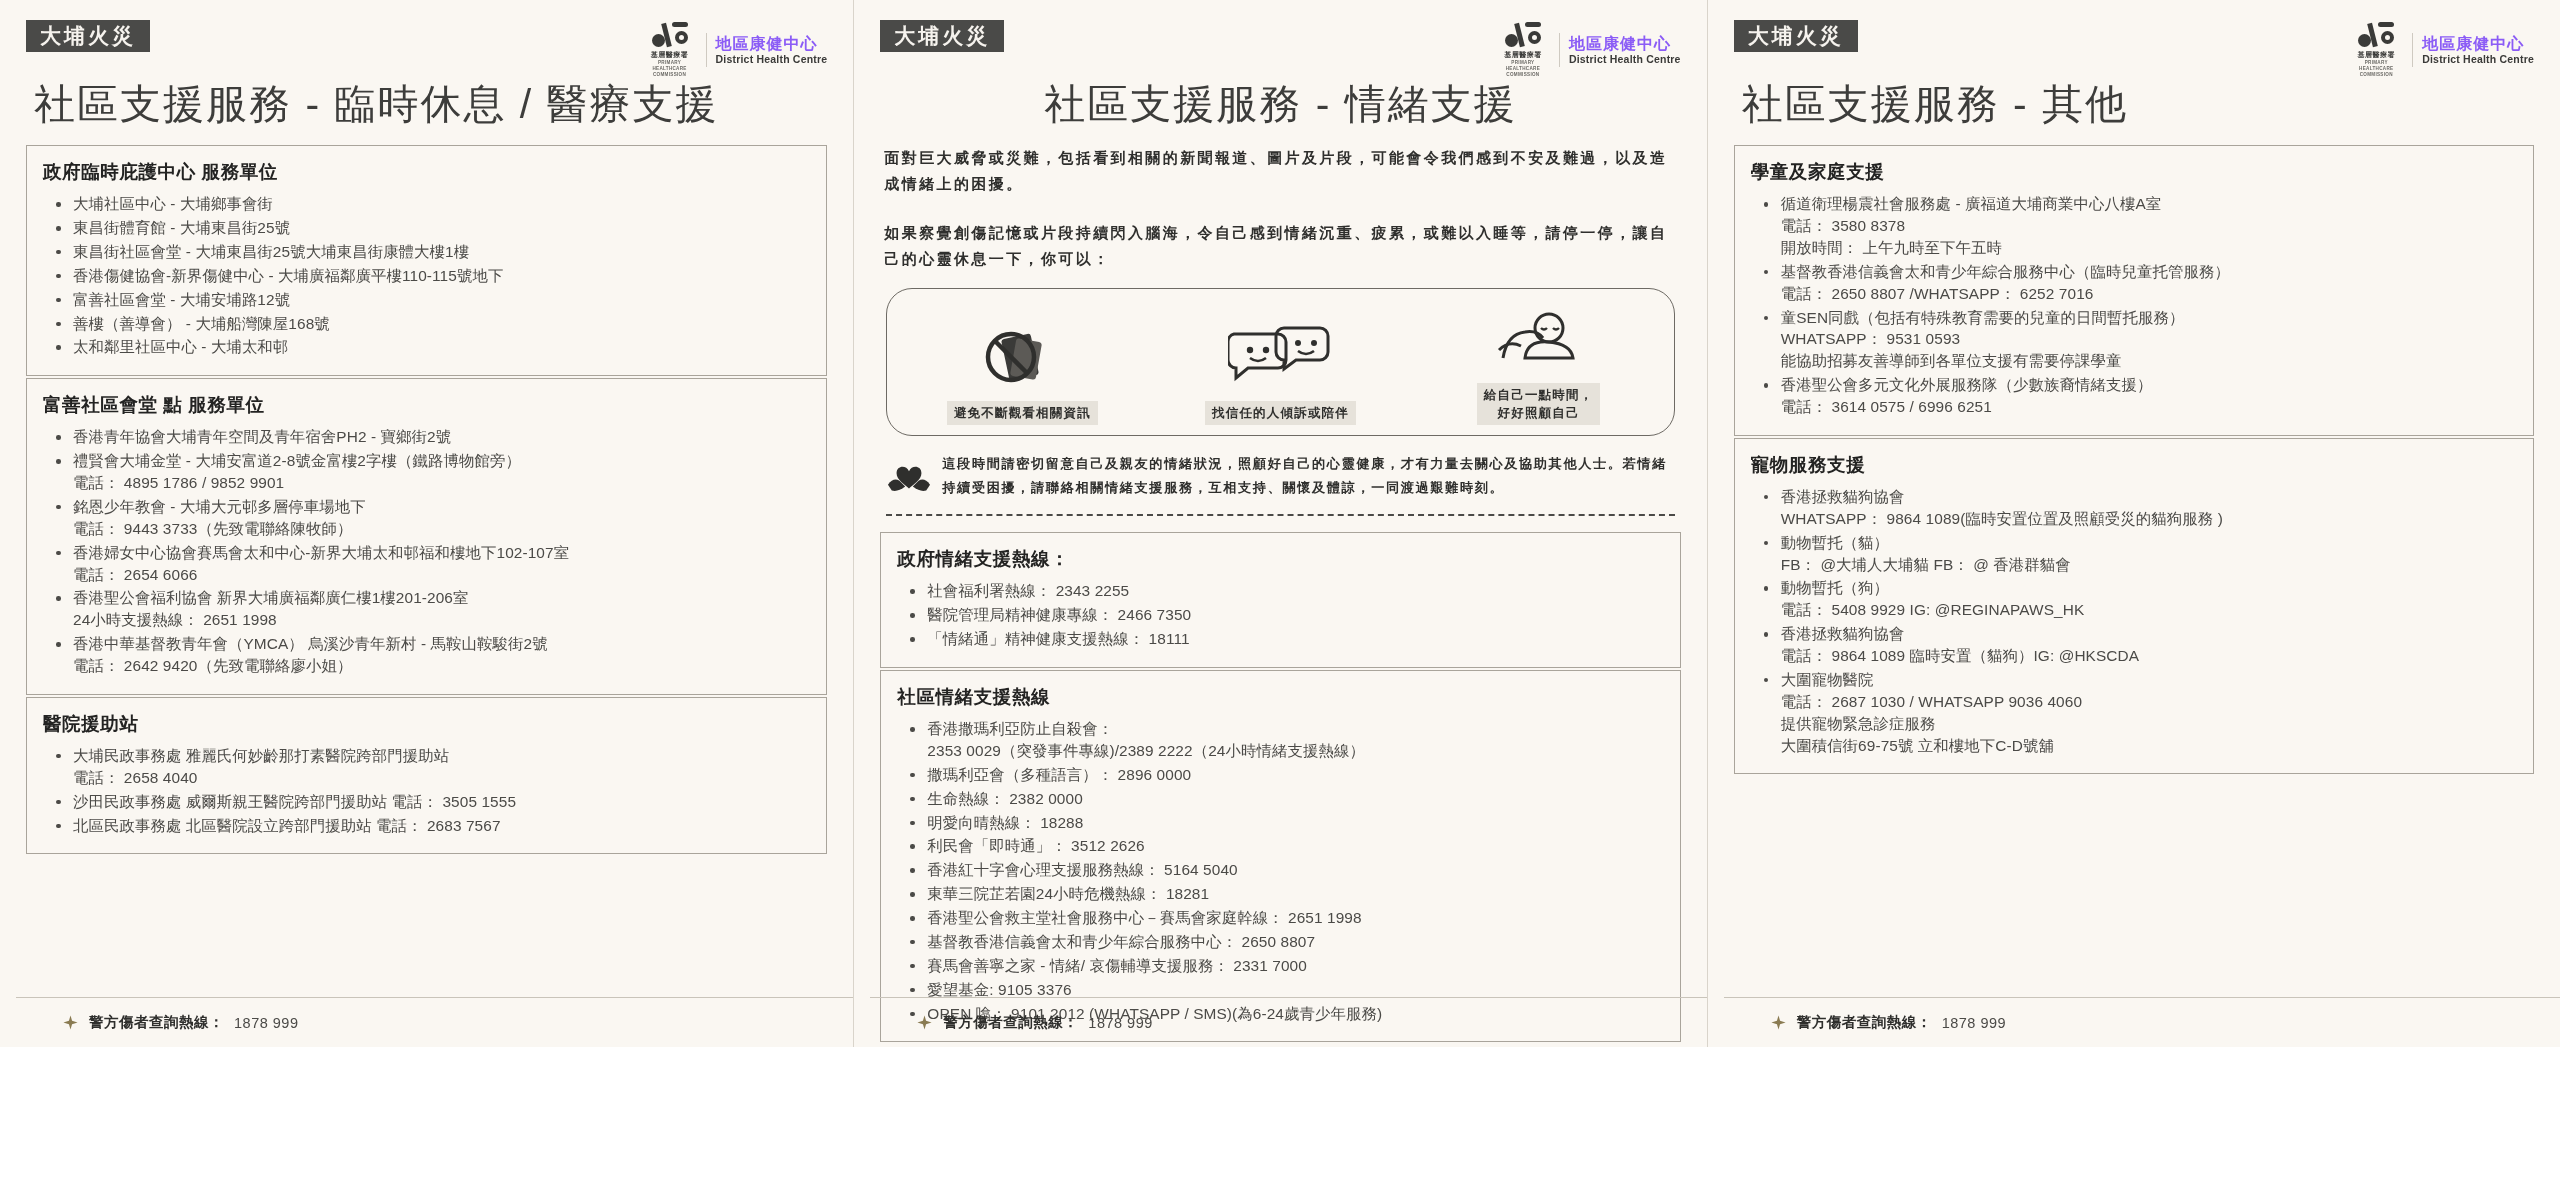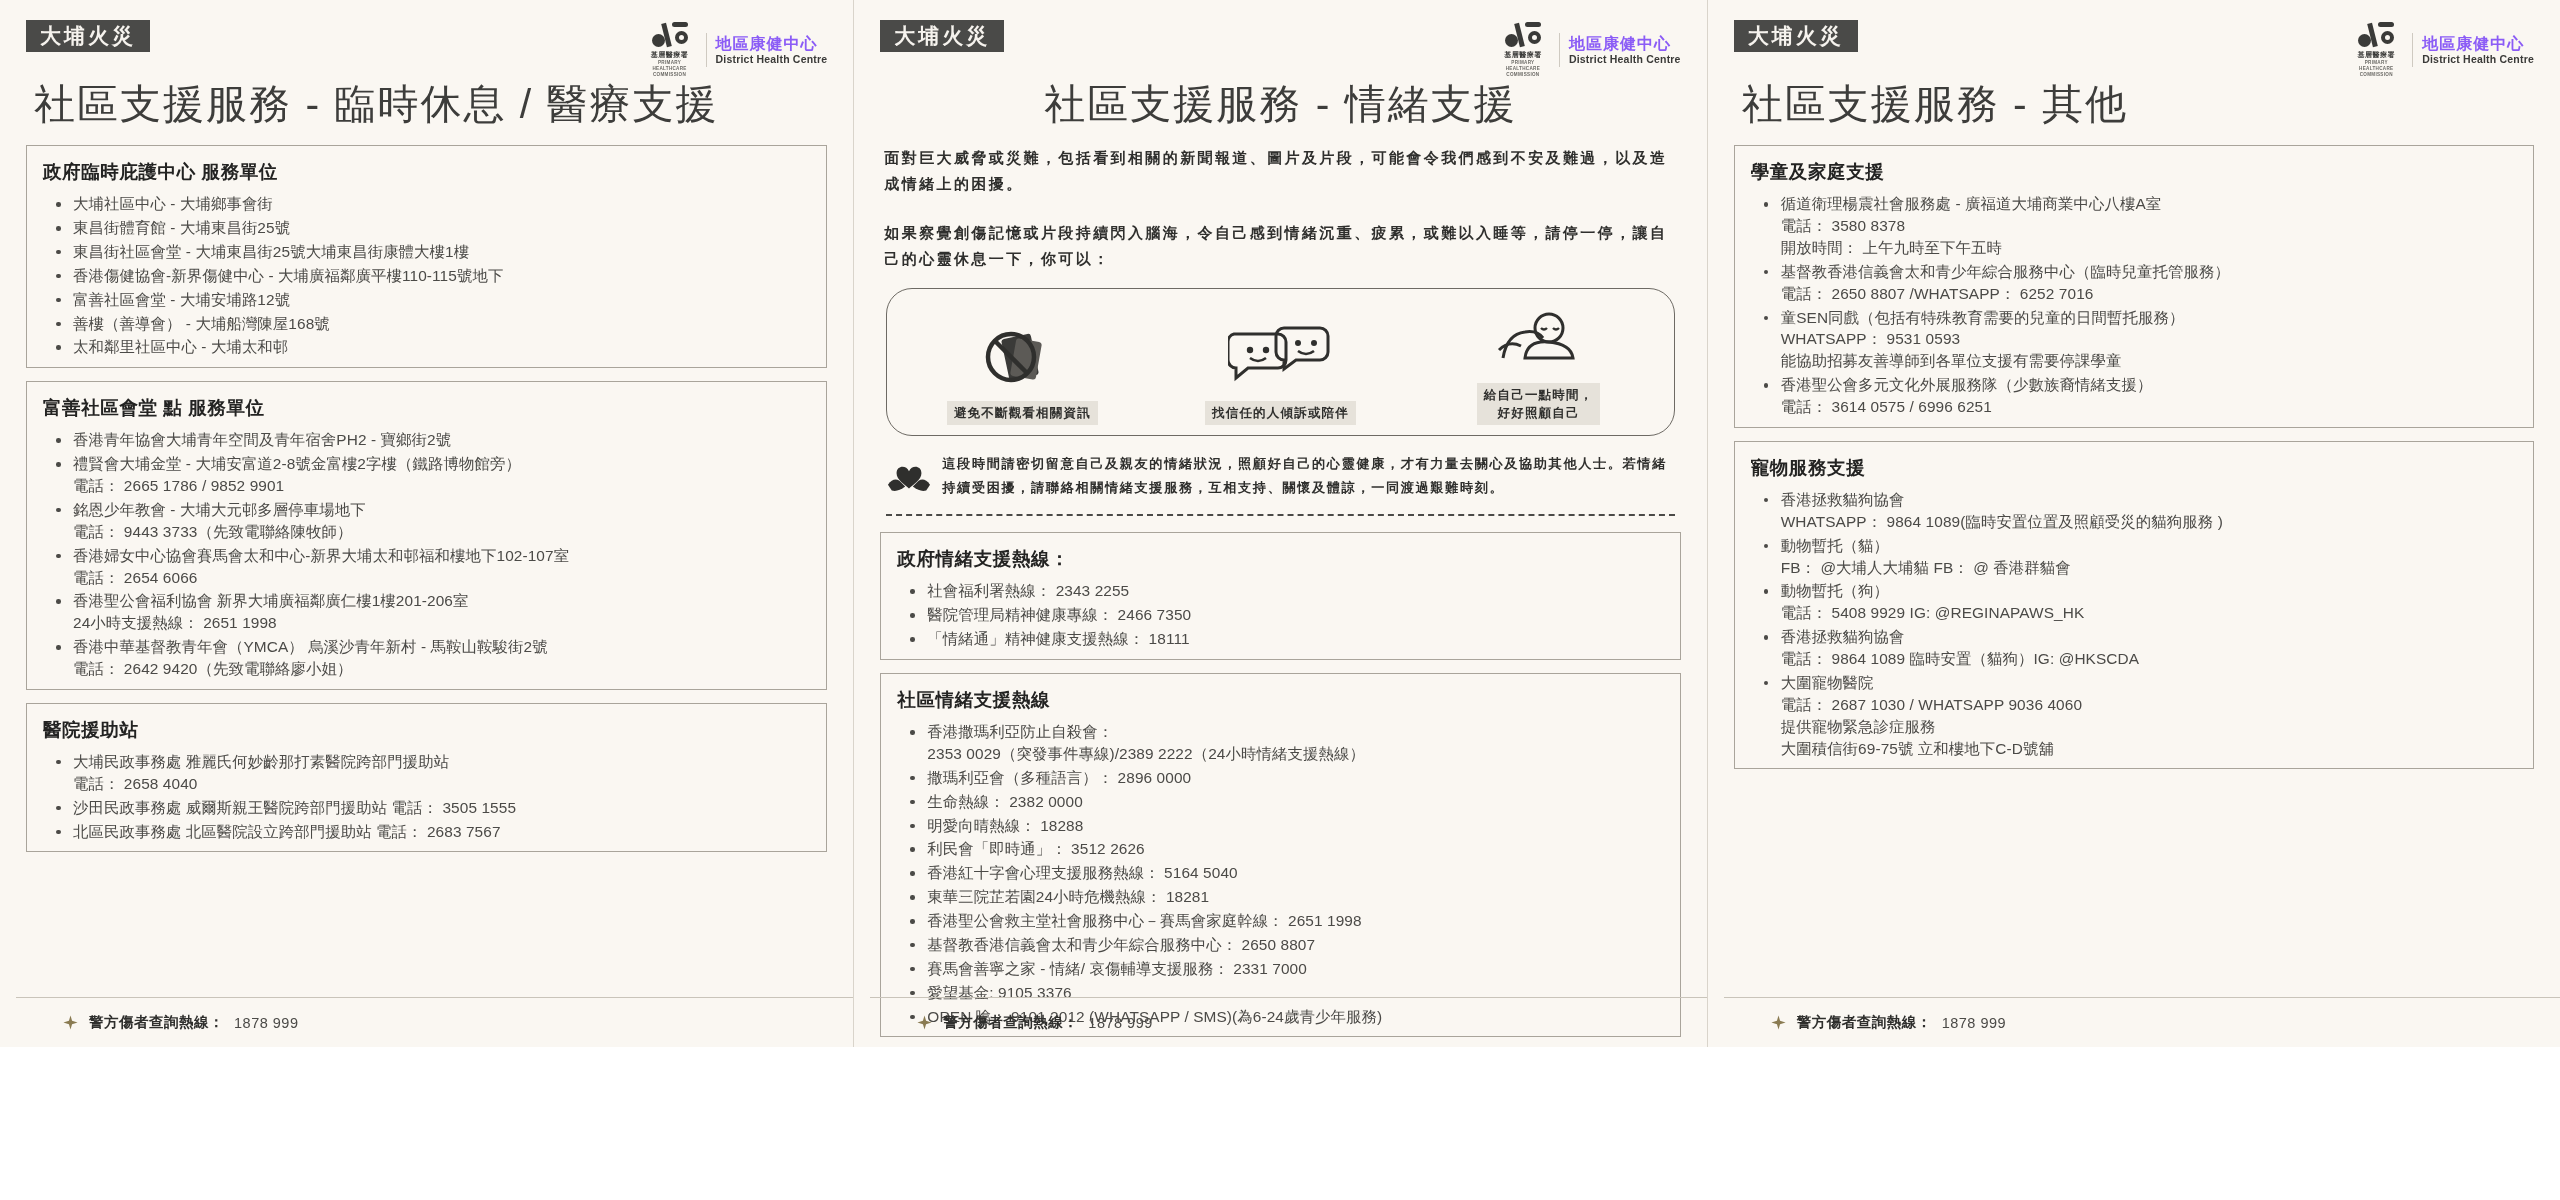--- a/index.html
+++ b/index.html
@@ -47,21 +47,21 @@
   .ptitle {
     font-size: 41px; font-weight: 400; color: #3d3d3b;
     letter-spacing: 2px; line-height: 1.2;
     margin: 14px 0 16px 8px;
   }
   .ptitle.center { text-align: center; margin-left: 0; }
 
   
   .box {
     border: 1px solid #a9a49b; background: #faf7f2;
-    padding: 13px 16px 7px 16px; margin-bottom: 13px;
+    padding: 13px 16px 15px 16px; margin-bottom: 2px;
   }
   .box-h {
     font-size: 18.5px; font-weight: 700; color: #232322;
     letter-spacing: .6px; margin-bottom: 9px;
   }
   ul.items { list-style: none; }
   ul.items > li {
     position: relative; padding-left: 30px; margin-bottom: 2px;
     font-size: 15.4px; line-height: 1.42; color: #4b4a47; letter-spacing: .1px;
   }
@@ -153,21 +153,21 @@
         <li><span>富善社區會堂 - 大埔安埔路12號</span></li>
         <li><span>善樓（善導會） - 大埔船灣陳屋168號</span></li>
         <li><span>太和鄰里社區中心 - 大埔太和邨</span></li>
       </ul>
     </div>
 
     <div class="box">
       <div class="box-h">富善社區會堂 點  服務單位</div>
       <ul class="items">
         <li><span>香港青年協會大埔青年空間及青年宿舍PH2 - 寶鄉街2號</span></li>
-        <li><span>禮賢會大埔金堂 - 大埔安富道2-8號金富樓2字樓（鐵路博物館旁）</span><span class="sub">電話： 2665 1786 / 9852 9901</span></li>
+        <li><span>禮賢會大埔金堂 - 大埔安富道2-8號金富樓2字樓（鐵路博物館旁）</span><span class="sub">電話： 4895 1786 / 9852 9901</span></li>
         <li><span>銘恩少年教會 - 大埔大元邨多層停車場地下</span><span class="sub">電話： 9443 3733（先致電聯絡陳牧師）</span></li>
         <li><span>香港婦女中心協會賽馬會太和中心-新界大埔太和邨福和樓地下102-107室</span><span class="sub">電話： 2654 6066</span></li>
         <li><span>香港聖公會福利協會 新界大埔廣福鄰廣仁樓1樓201-206室</span><span class="sub">24小時支援熱線： 2651 1998</span></li>
         <li><span>香港中華基督教青年會（YMCA） 烏溪沙青年新村 - 馬鞍山鞍駿街2號</span><span class="sub">電話： 2642 9420（先致電聯絡廖小姐）</span></li>
       </ul>
     </div>
 
     <div class="box">
       <div class="box-h">醫院援助站</div>
       <ul class="items">

